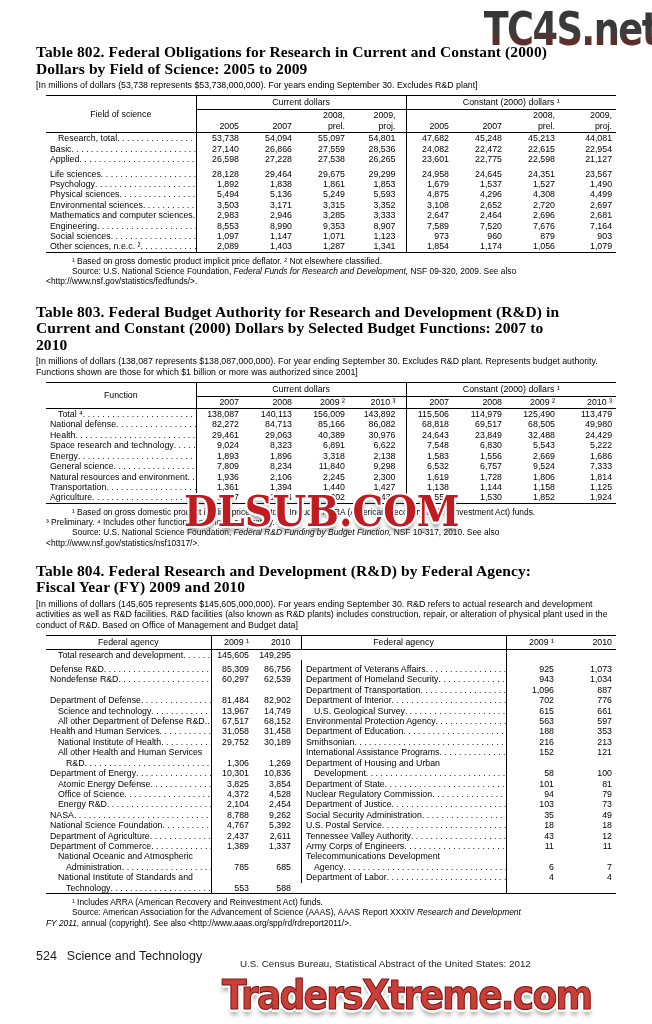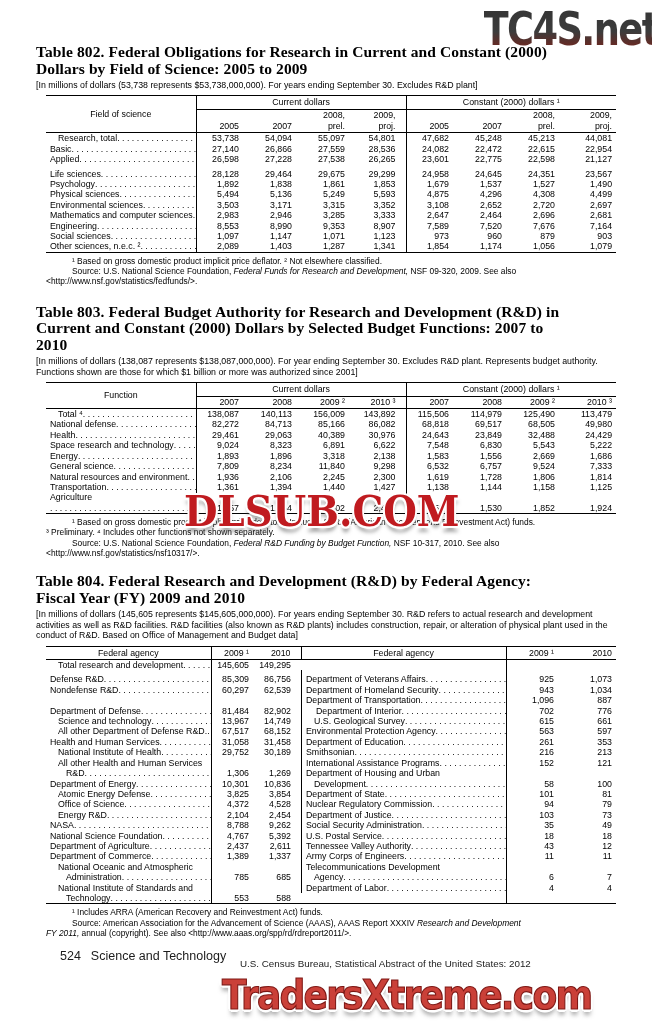--- a/index.html
+++ b/index.html
@@ -30,21 +30,21 @@
   td.lbl .dots::before{content:" . . . . . . . . . . . . . . . . . . . . . . . . . . . . . . . . . . . . . . . . . . . . . . . . . . . .";}
   tr.sp td{height:4px;line-height:4px;}
 
   .fn{font-size:8.4px;line-height:10.3px;margin-top:3px;margin-left:10px;}
   .fn .ind{padding-left:26px;}
   .fn i{font-style:italic;}
   .sec{margin-bottom:0;}
   .sec-802{margin-bottom:17px;}
   .sec-803{margin-bottom:15px;}
 
-  .footer-left{position:absolute;left:60px;top:949px;font-size:12.5px;color:#1c1c1c;}
+  .footer-left{position:absolute;left:36px;top:949px;font-size:12.5px;color:#1c1c1c;}
   .footer-left .pgnum{margin-right:10px;}
   .footer-right{position:absolute;left:240px;top:958px;font-size:9.8px;color:#1c1c1c;}
 
   .wm{position:absolute;z-index:6;white-space:nowrap;pointer-events:none;}
   .wm-top{top:2px;right:-6px;font-family:"DejaVu Sans",sans-serif;font-weight:bold;
           font-size:46px;letter-spacing:-2px;transform:scaleX(.8);transform-origin:right center;
           background:linear-gradient(180deg,#333333 0%,#3c3c3c 55%,#6e2720 85%,#8c2a1e 100%);
           -webkit-background-clip:text;background-clip:text;color:transparent;}
   .wm-mid{top:487px;left:184px;font-family:"DejaVu Serif",serif;font-weight:bold;
           font-size:42px;letter-spacing:0;transform:scaleX(.92);transform-origin:left center;
@@ -427,21 +427,21 @@
               <td class="num vr">1,361</td>
               <td class="num">1,394</td>
               <td class="num">1,440</td>
               <td class="num">1,427</td>
               <td class="num vr">1,138</td>
               <td class="num">1,144</td>
               <td class="num">1,158</td>
               <td class="num">1,125</td>
             </tr>
             <tr>
-              <td class="lbl" style="padding-left: 4px; flex-direction: column;">
+              <td class="lbl" style="padding-left: 4px;">
                 <span class="txt">Agriculture</span>
                 <span class="dots"></span>
               </td>
               <td class="num vr">1,857</td>
               <td class="num">1,864</td>
               <td class="num">2,302</td>
               <td class="num">2,439</td>
               <td class="num vr">1,553</td>
               <td class="num">1,530</td>
               <td class="num">1,852</td>
@@ -539,21 +539,21 @@
               <td class="num vr">1,096</td>
               <td class="num">887</td>
             </tr>
             <tr>
               <td class="lbl" style="padding-left: 4px;">
                 <span class="txt">Department of Defense</span>
                 <span class="dots"></span>
               </td>
               <td class="num vr">81,484</td>
               <td class="num">82,902</td>
-              <td class="lbl vr" style="padding-left: 14px;">
+              <td class="lbl vr" style="padding-left: 4px;">
                 <span class="txt">Department of Interior</span>
                 <span class="dots"></span>
               </td>
               <td class="num vr">702</td>
               <td class="num">776</td>
             </tr>
             <tr>
               <td class="lbl" style="padding-left: 12px;">
                 <span class="txt">Science and technology</span>
                 <span class="dots"></span>
@@ -585,21 +585,21 @@
               <td class="lbl" style="padding-left: 4px;">
                 <span class="txt">Health and Human Services</span>
                 <span class="dots"></span>
               </td>
               <td class="num vr">31,058</td>
               <td class="num">31,458</td>
               <td class="lbl vr" style="padding-left: 4px; justify-content: center;">
                 <span class="txt">Department of Education</span>
                 <span class="dots"></span>
               </td>
-              <td class="num vr">261</td>
+              <td class="num vr">188</td>
               <td class="num">353</td>
             </tr>
             <tr>
               <td class="lbl" style="padding-left: 12px;">
                 <span class="txt">National Institute of Health</span>
                 <span class="dots"></span>
               </td>
               <td class="num vr">29,752</td>
               <td class="num">30,189</td>
               <td class="lbl vr" style="padding-left: 4px;">

